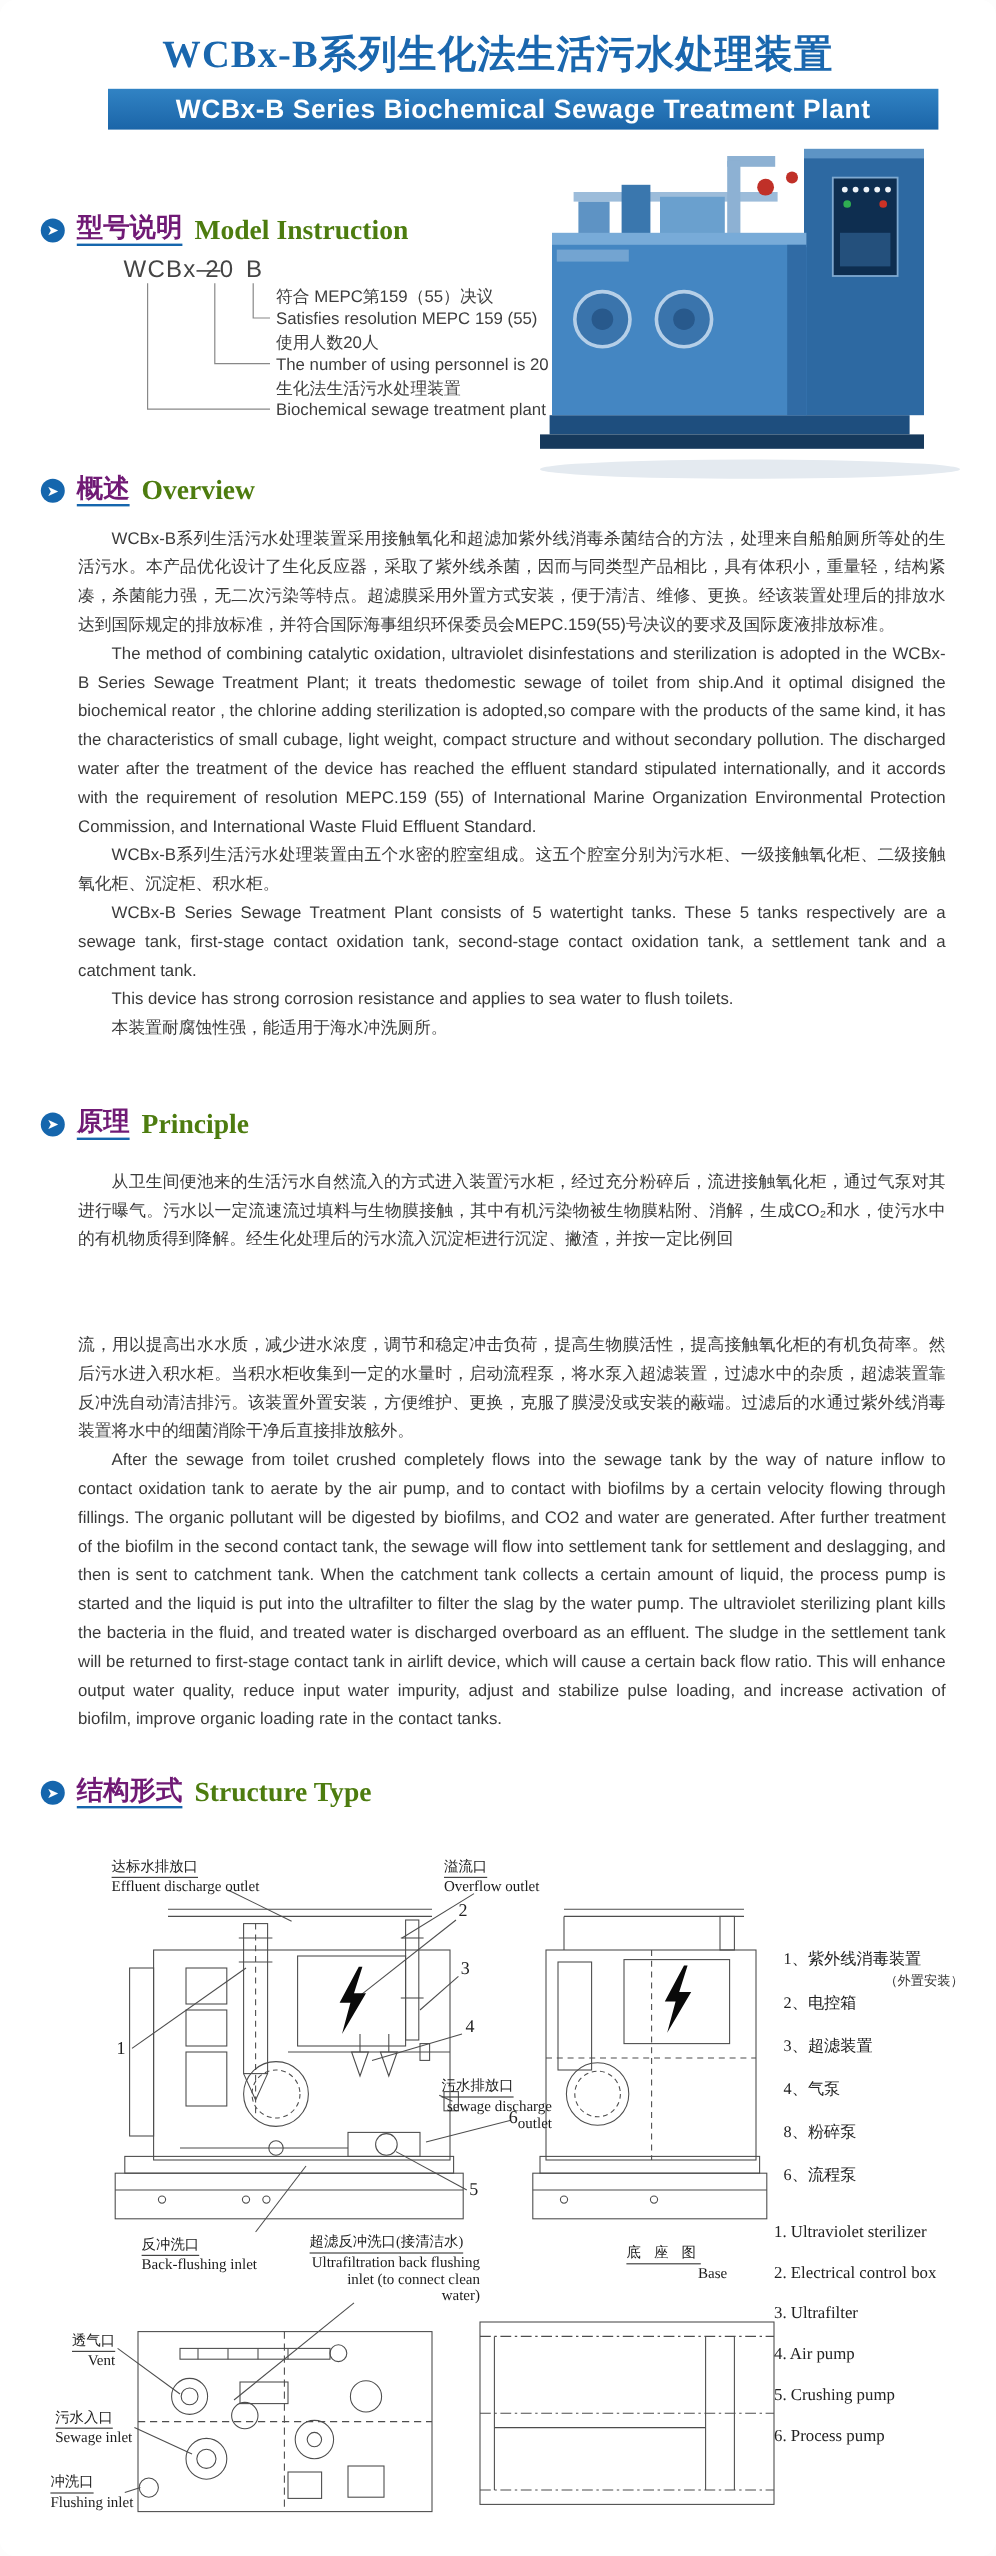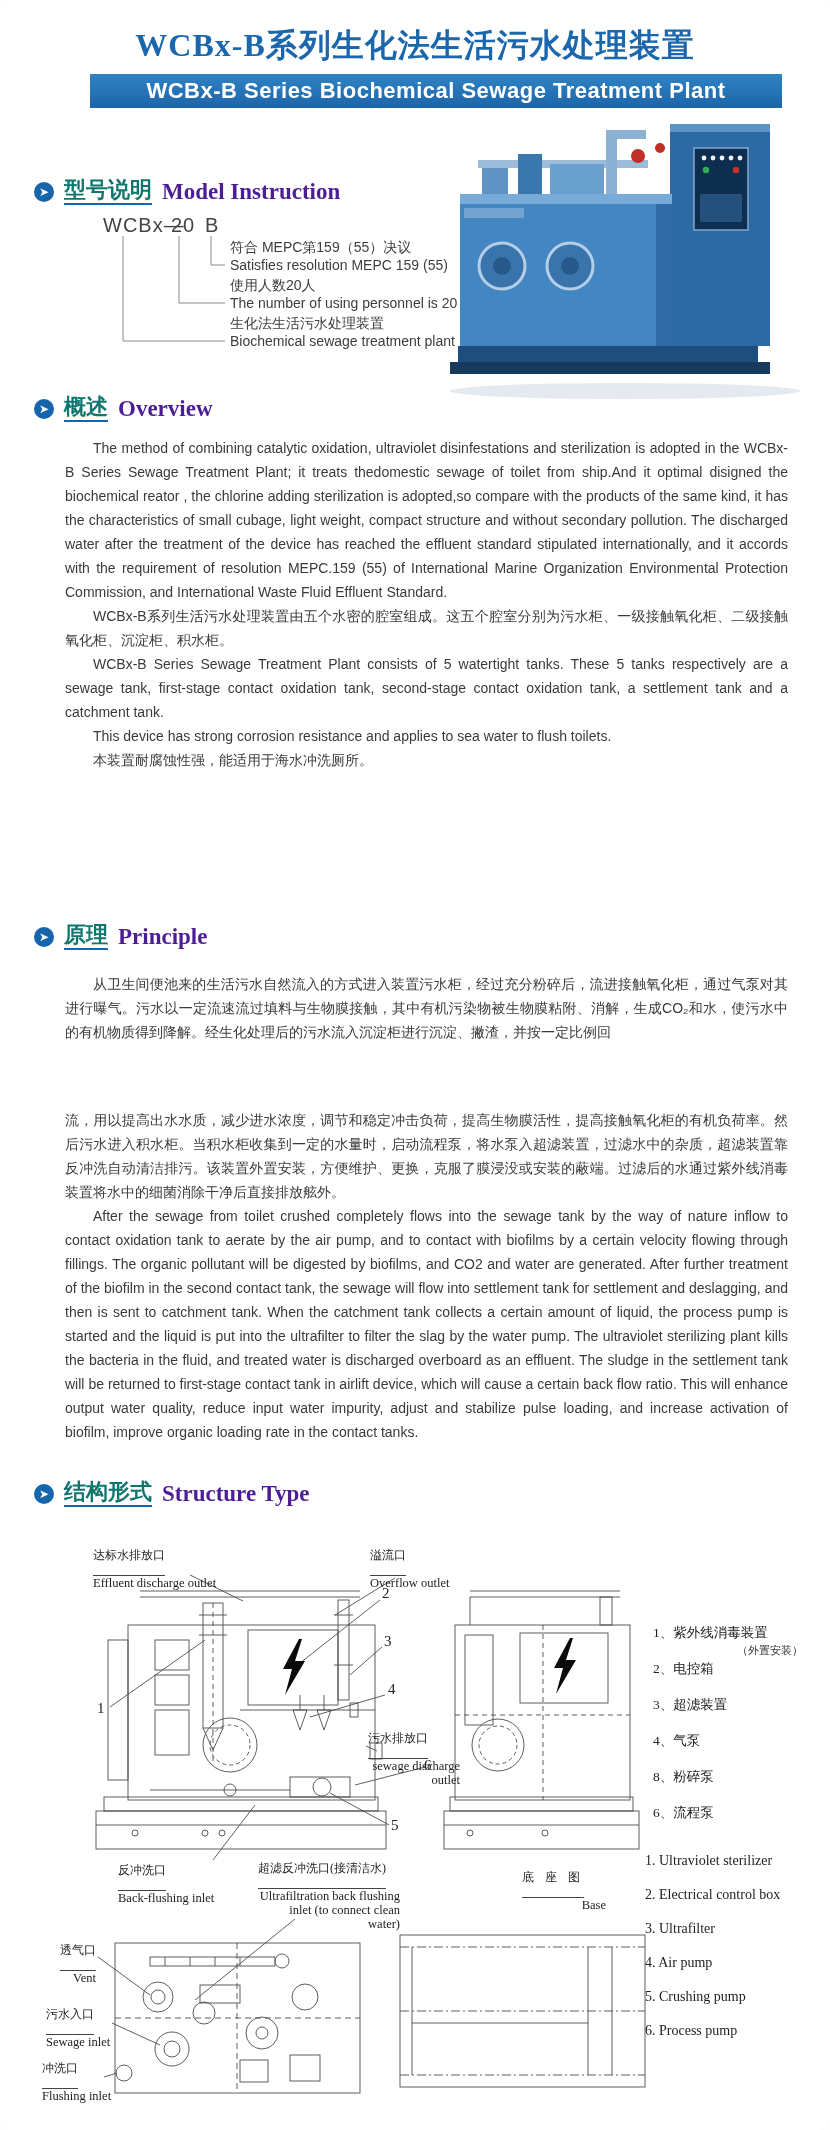--- a/index.html
+++ b/index.html
@@ -11,42 +11,42 @@
          font-family:"Liberation Serif",serif;font-weight:bold;font-size:32px;
          color:#1a67ae;letter-spacing:1px;}
   .banner{position:absolute;top:74px;left:90px;width:692px;height:34px;
           background:linear-gradient(180deg,#3183c4 0%,#1b65a8 100%);
           color:#fff;font-weight:bold;font-size:22px;display:flex;
           align-items:center;justify-content:center;letter-spacing:.5px;}
 
   .sec-header{position:absolute;left:34px;display:flex;align-items:center;gap:10px;}
   .sec-bullet{width:20px;height:20px;border-radius:50%;background:#1566ad;color:#fff;
               display:flex;align-items:center;justify-content:center;font-size:12px;flex:0 0 auto;}
-  .sec-cn{font-size:22px;font-weight:bold;color:#0f766e;border-bottom:2px solid #1566ad;
+  .sec-cn{font-size:22px;font-weight:bold;color:#701a75;border-bottom:2px solid #1566ad;
           padding-bottom:1px;line-height:1.1;}
-  .sec-en{font-size:23px;font-weight:bold;color:#4c1d95;font-family:"Liberation Serif",serif;}
+  .sec-en{font-size:23px;font-weight:bold;color:#4d7c0f;font-family:"Liberation Serif",serif;}
 
   .bodytext{position:absolute;left:65px;width:723px;font-size:14px;line-height:24px;
             text-align:justify;color:#3a3a3a;}
   .bodytext p{margin:0;text-indent:2em;}
   .bodytext p.noindent{text-indent:0;}
   .spacer{height:64px;}
 
   
   .model-diagram{position:absolute;left:95px;top:208px;width:430px;height:150px;}
   .code-token{position:absolute;top:6px;font-size:20px;color:#444;letter-spacing:1px;}
   .mnote{position:absolute;left:135px;font-size:14px;color:#3d3d3d;line-height:18px;white-space:nowrap;}
 
   
   .photo{position:absolute;left:430px;top:94px;width:370px;height:310px;}
 
   
   .structure{position:absolute;left:0;top:1545px;width:830px;height:585px;}
   .dlabel{position:absolute;font-family:"Liberation Serif",serif;color:#1c1c1c;font-size:12px;line-height:14px;}
-  .dlabel .cn{display:inline-block;border-bottom:1px solid #444;padding-bottom:13px;}
+  .dlabel .cn{display:inline-block;border-bottom:1px solid #444;padding-bottom:2px;}
   .dlabel .en{font-size:12.5px;line-height:14px;text-align:right;}
   .dlabel.center{text-align:center;}
   .callout{position:absolute;font-family:"Liberation Serif",serif;font-size:15px;color:#222;}
   .parts{position:absolute;font-family:"Liberation Serif",serif;color:#222;}
   .parts .item{white-space:nowrap;}
   .parts-cn{left:653px;top:78px;font-size:13.5px;}
   .parts-cn .item{margin-bottom:17px;line-height:19px;}
   .parts-en{left:645px;top:306px;font-size:14px;}
   .parts-en .item{margin-bottom:14px;line-height:20px;}
   .ext-note{position:absolute;left:737px;top:98px;font-size:11px;color:#333;
@@ -117,20 +117,21 @@
     <div class="mnote" style="top:106px;">生化法生活污水处理装置</div>
     <div class="mnote" style="top:124px;">Biochemical sewage treatment plant</div>
   </div>
 
   <div class="sec-header" style="top:395px;">
     <span class="sec-bullet">➤</span>
     <span class="sec-cn">概述</span>
     <span class="sec-en">Overview</span>
   </div>
   <div class="bodytext" style="top:436px;">
+    <p>WCBx-B系列生活污水处理装置采用接触氧化和超滤加紫外线消毒杀菌结合的方法，处理来自船舶厕所等处的生活污水。本产品优化设计了生化反应器，采取了紫外线杀菌，因而与同类型产品相比，具有体积小，重量轻，结构紧凑，杀菌能力强，无二次污染等特点。超滤膜采用外置方式安装，便于清洁、维修、更换。经该装置处理后的排放水达到国际规定的排放标准，并符合国际海事组织环保委员会MEPC.159(55)号决议的要求及国际废液排放标准。</p>
     <p>The method of combining catalytic oxidation, ultraviolet disinfestations and sterilization is adopted in the WCBx-B Series Sewage Treatment Plant; it treats thedomestic sewage of toilet from ship.And it optimal disigned the biochemical reator , the chlorine adding sterilization is adopted,so compare with the products of the same kind, it has the characteristics of small cubage, light weight, compact structure and without secondary pollution. The discharged water after the treatment of the device has reached the effluent standard stipulated internationally, and it accords with the requirement of resolution MEPC.159 (55) of International Marine Organization Environmental Protection Commission, and International Waste Fluid Effluent Standard.</p>
     <p>WCBx-B系列生活污水处理装置由五个水密的腔室组成。这五个腔室分别为污水柜、一级接触氧化柜、二级接触氧化柜、沉淀柜、积水柜。</p>
     <p>WCBx-B Series Sewage Treatment Plant consists of 5 watertight tanks. These 5 tanks respectively are a sewage tank, first-stage contact oxidation tank, second-stage contact oxidation tank, a settlement tank and a catchment tank.</p>
     <p>This device has strong corrosion resistance and applies to sea water to flush toilets.</p>
     <p>本装置耐腐蚀性强，能适用于海水冲洗厕所。</p>
   </div>
 
   <div class="sec-header" style="top:923px;">
     <span class="sec-bullet">➤</span>
     <span class="sec-cn">原理</span>

